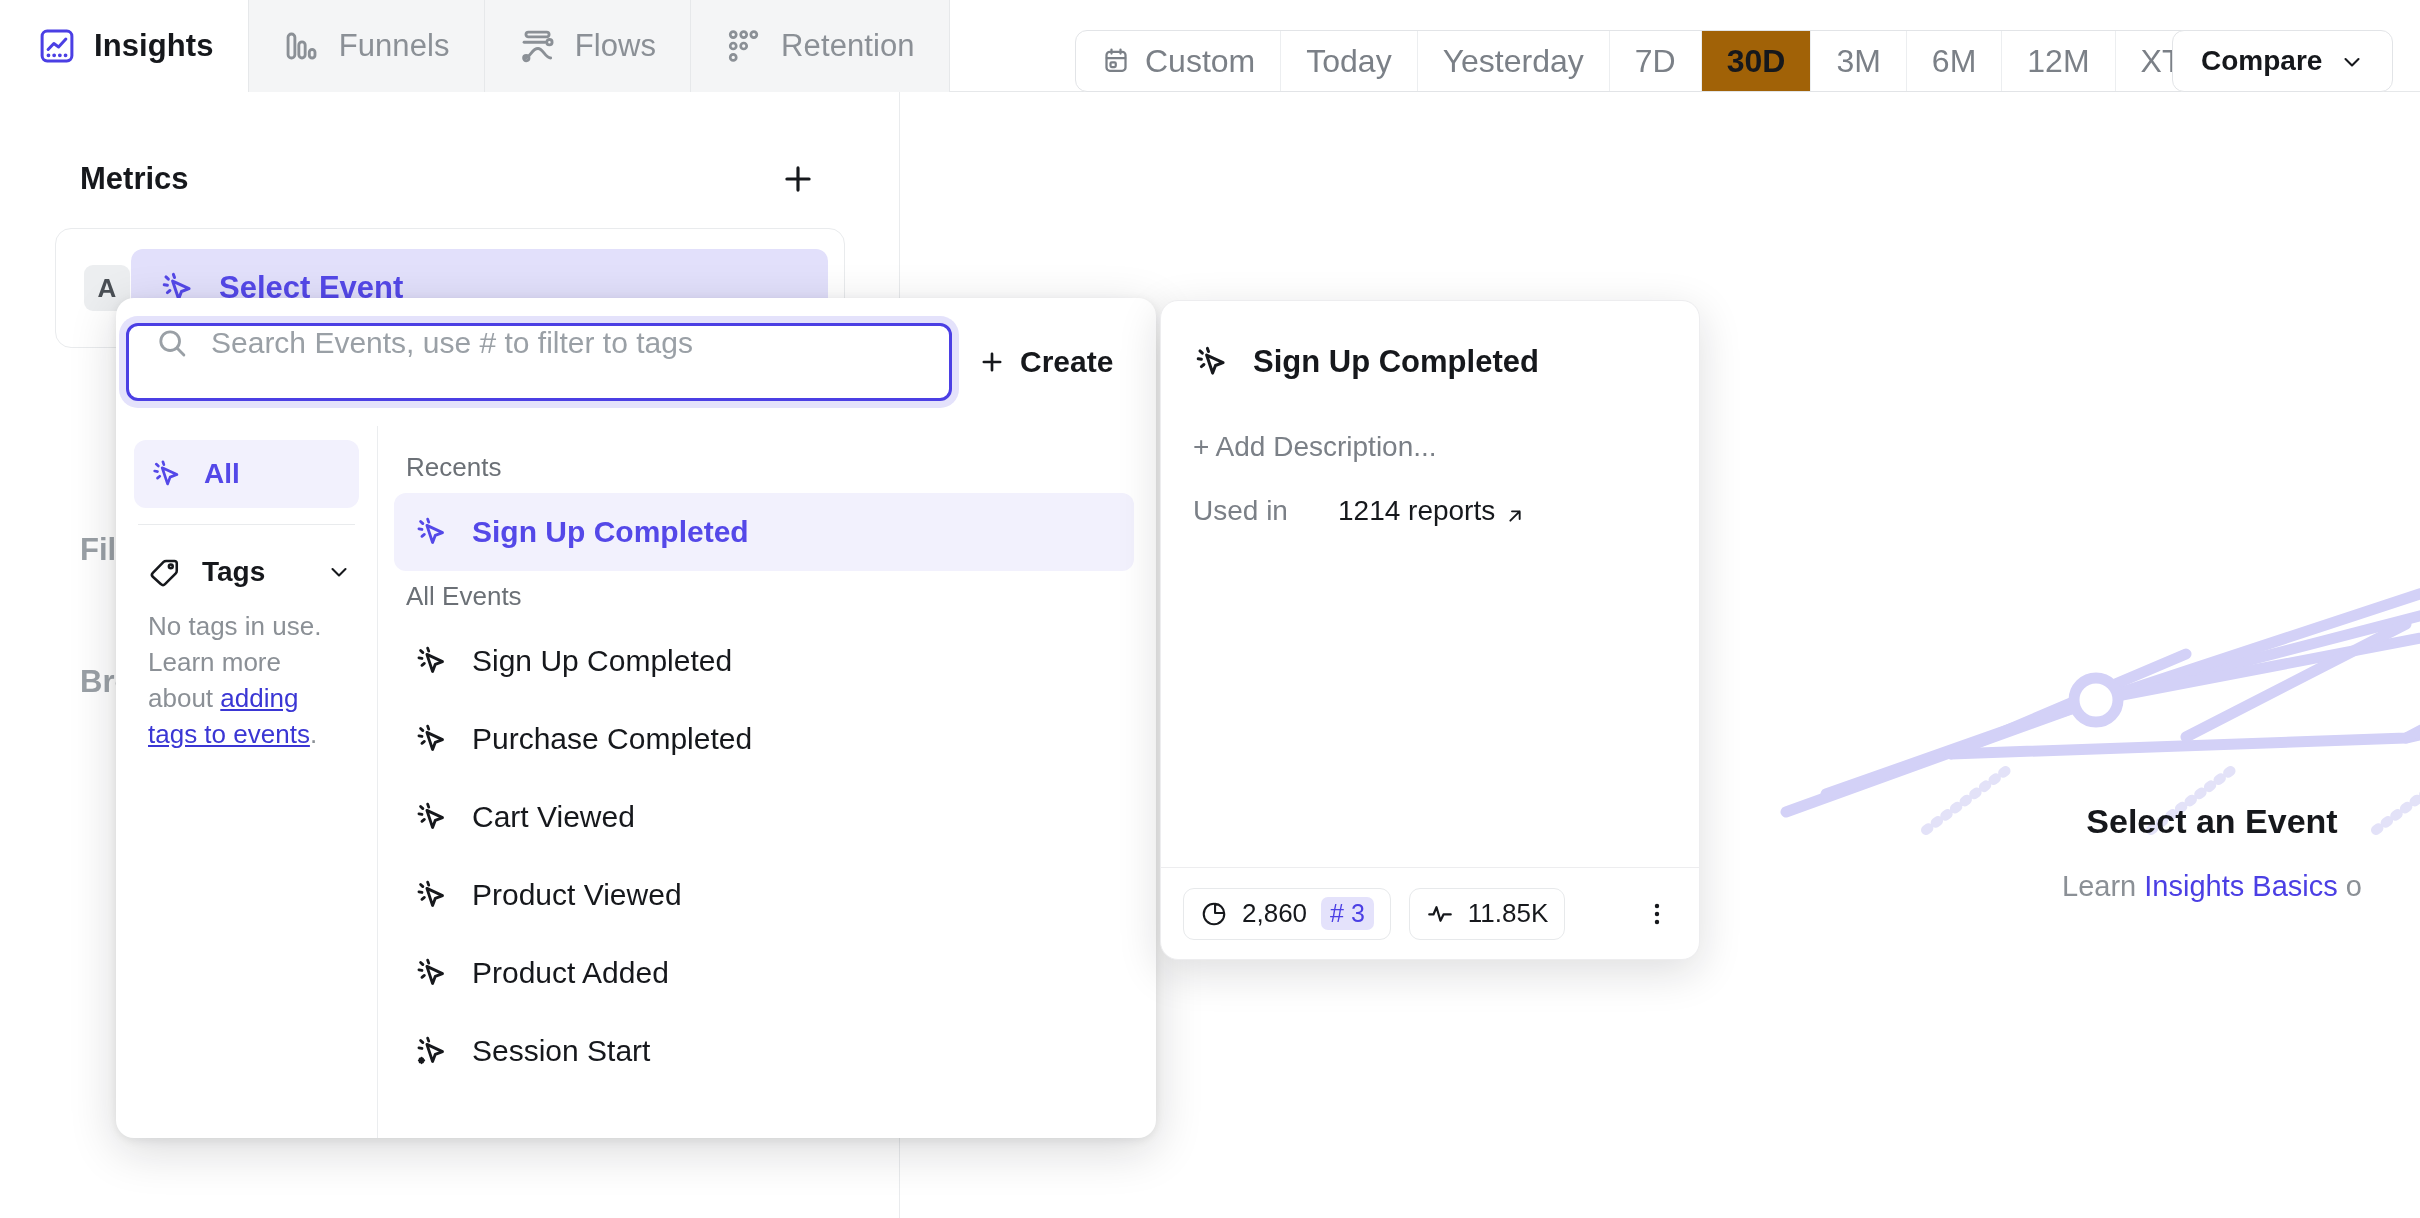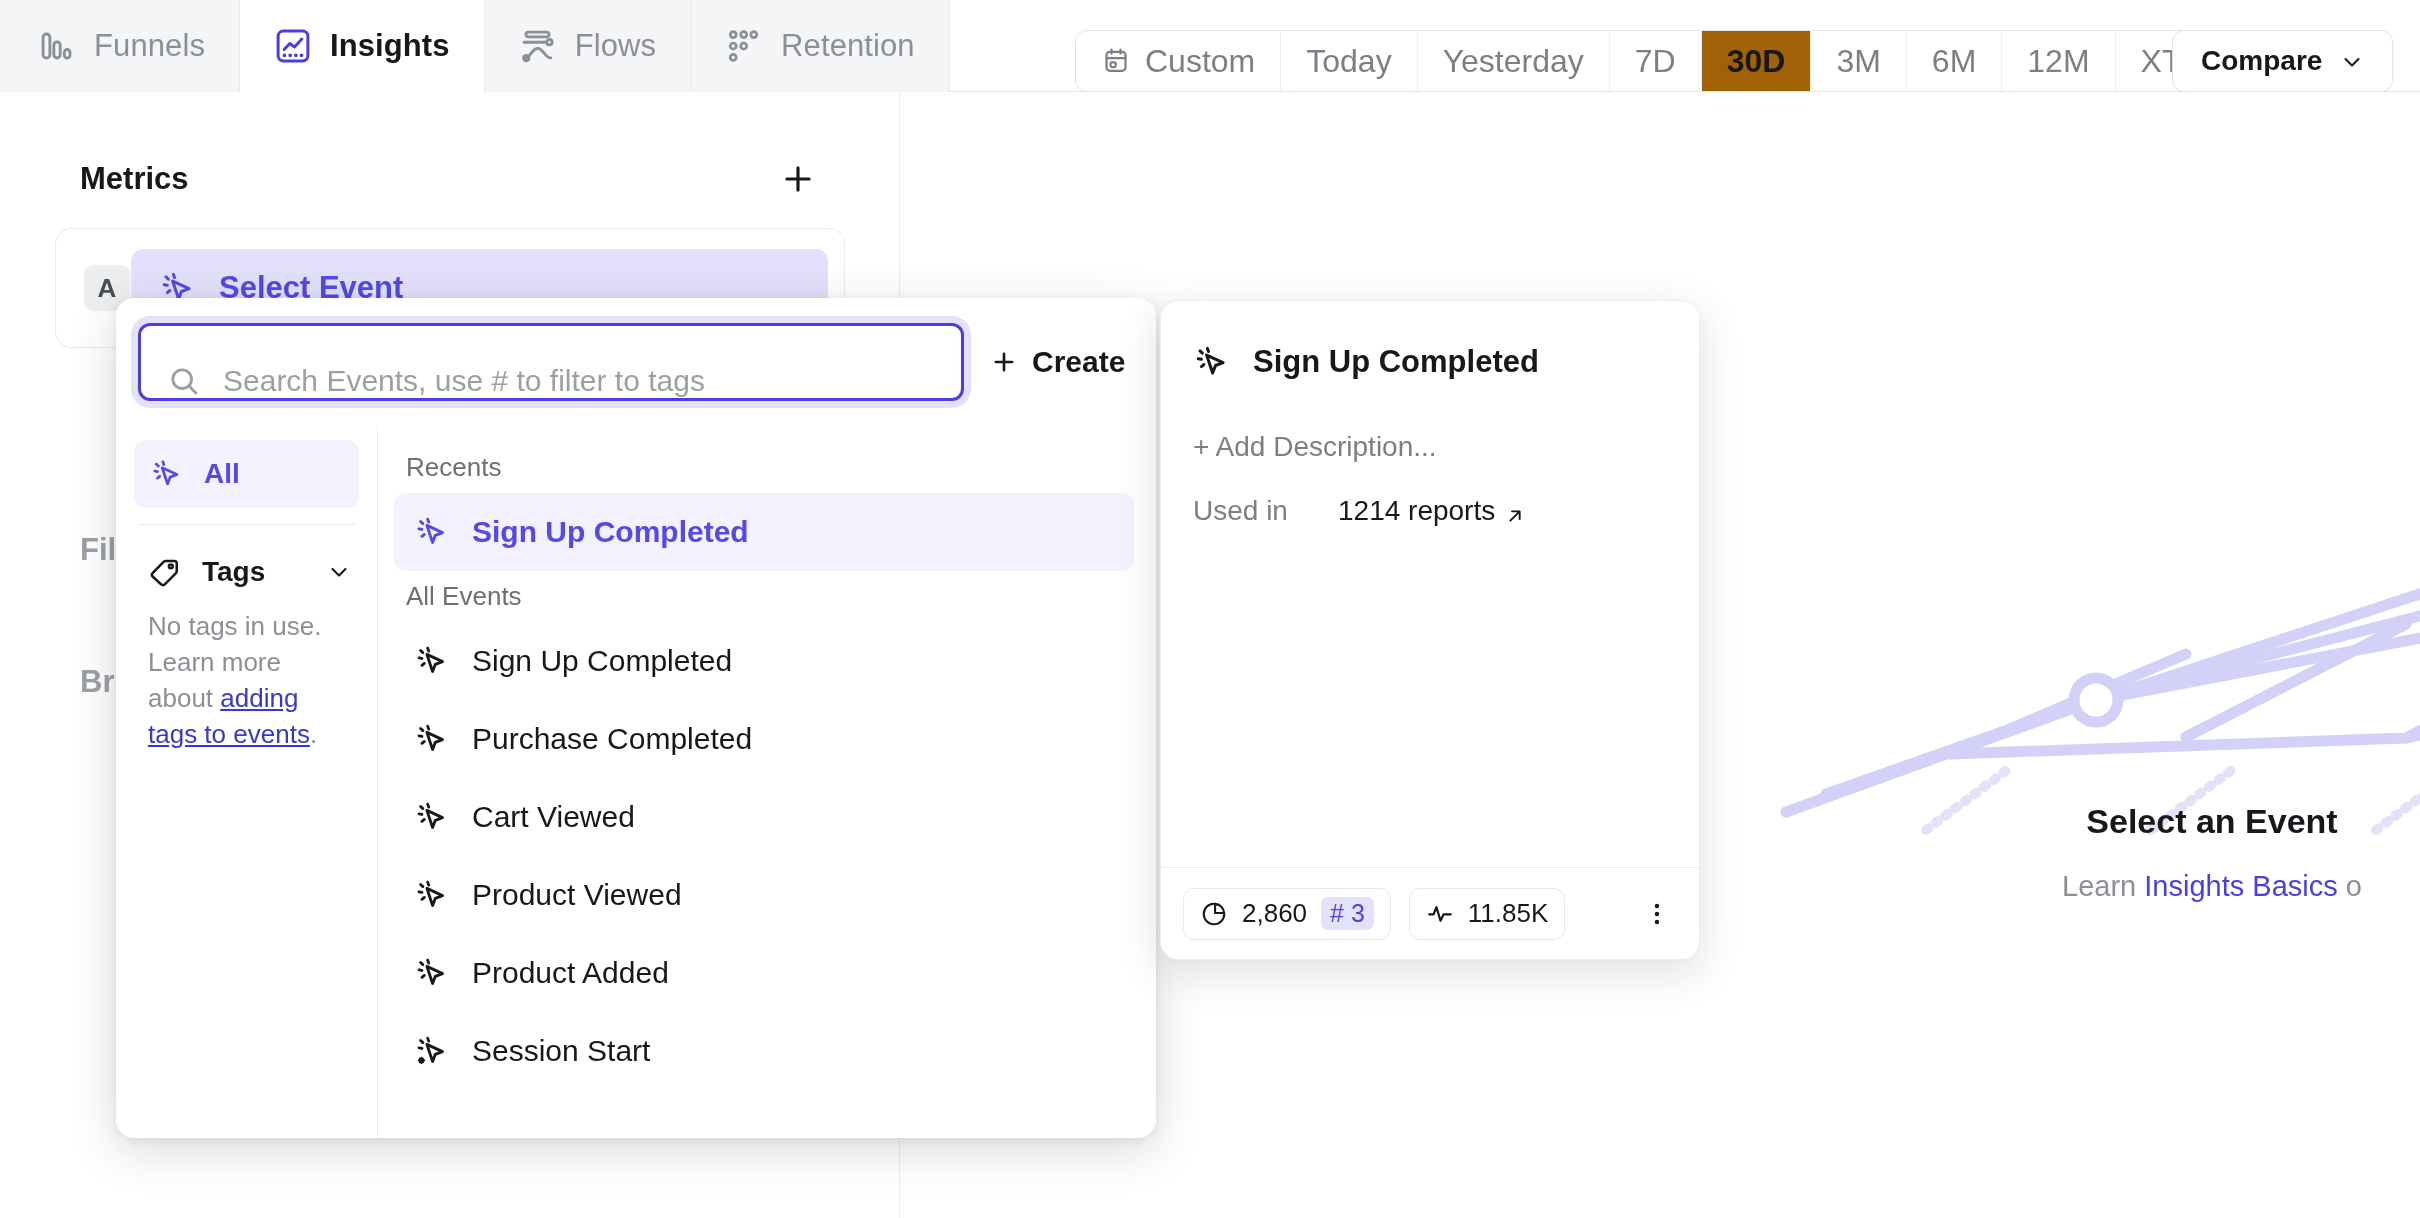--- a/index.html
+++ b/index.html
@@ -80,24 +80,24 @@
 
   
   .dropdown{
     position:absolute; left:116px; top:298px; width:1040px; height:840px;
     background:#fff; border-radius:18px;
     box-shadow:0 12px 48px rgba(18,20,26,.16), 0 2px 10px rgba(18,20,26,.08);
     overflow:hidden;
   }
   .dd-searchrow{ position:absolute; left:0; top:0; width:1040px; height:128px; display:flex; align-items:center; }
   .dd-searchwrap{
-    margin-left:22px; width:826px; height:78px;
+    margin-left:10px; width:826px; height:78px;
     border:3px solid #4b3fe4; border-radius:12px;
     box-shadow:0 0 0 7px #e4e2fb;
-    display:flex; align-items:flex-end; gap:22px; padding:0 26px; background:#fff;
+    display:flex; align-items:flex-start; gap:22px; padding:0 26px; background:#fff;
   }
   .dd-searchwrap svg{ width:34px;height:34px; display:block; flex:0 0 auto; }
   .dd-search-input{
     border:none; outline:none; background:transparent;
     font-family:"Liberation Sans", sans-serif;
     font-size:30px; color:#16181c; width:100%;
   }
   .dd-search-input::placeholder{ color:#9aa0a6; }
   .dd-create{
     margin-left:26px; display:flex; align-items:center; gap:14px;
@@ -170,40 +170,40 @@
 </head>
 <body>
 
 <div class="app">
 
   <div class="topbar">
     <div class="tabs-underline"></div>
 
     <div class="tabs">
 
+      <div class="tab active">
+        <span class="ic">
+          <svg viewBox="0 0 24 24" fill="none" stroke="#4b3fe4" stroke-width="1.9" stroke-linecap="round" stroke-linejoin="round">
+            <rect x="2.6" y="2.6" width="18.8" height="18.8" rx="3.2"></rect>
+            <path d="M6.4 14.2 L10 10.4 L13 12.6 L17.6 7.6"></path>
+            <path d="M6.6 17.9 h.01 M10.2 17.9 h.01 M13.8 17.9 h.01 M17.4 17.9 h.01" stroke-width="2.4"></path>
+          </svg>
+        </span>
+        <span>Insights</span>
+      </div>
+
       <div class="tab">
         <span class="ic">
           <svg viewBox="0 0 24 24" fill="none" stroke="#8b9096" stroke-width="1.8" stroke-linecap="round">
             <rect x="3.2" y="4.4" width="4.3" height="15.2" rx="2.1"></rect>
             <rect x="10.0" y="9.4" width="4.0" height="10.2" rx="2.0"></rect>
             <rect x="16.6" y="14.2" width="3.6" height="5.4" rx="1.8"></rect>
           </svg>
         </span>
         <span>Funnels</span>
-      </div>
-
-      <div class="tab active">
-        <span class="ic">
-          <svg viewBox="0 0 24 24" fill="none" stroke="#4b3fe4" stroke-width="1.9" stroke-linecap="round" stroke-linejoin="round">
-            <rect x="2.6" y="2.6" width="18.8" height="18.8" rx="3.2"></rect>
-            <path d="M6.4 14.2 L10 10.4 L13 12.6 L17.6 7.6"></path>
-            <path d="M6.6 17.9 h.01 M10.2 17.9 h.01 M13.8 17.9 h.01 M17.4 17.9 h.01" stroke-width="2.4"></path>
-          </svg>
-        </span>
-        <span>Insights</span>
       </div>
 
       <div class="tab">
         <span class="ic">
           <svg viewBox="0 0 24 24" fill="none" stroke="#8b9096" stroke-width="1.8" stroke-linecap="round" stroke-linejoin="round">
             <rect x="4.4" y="3.2" width="14.6" height="3.0" rx="1.5"></rect>
             <path d="M3.2 9.6 H16.4"></path>
             <circle cx="19.2" cy="9.6" r="1.7"></circle>
             <path d="M3.4 19.6 c4 0 4.4 -6 8.6 -6 c3.2 0 4.6 6 8.0 6"></path>
             <circle cx="4.6" cy="19.6" r="1.7"></circle>

